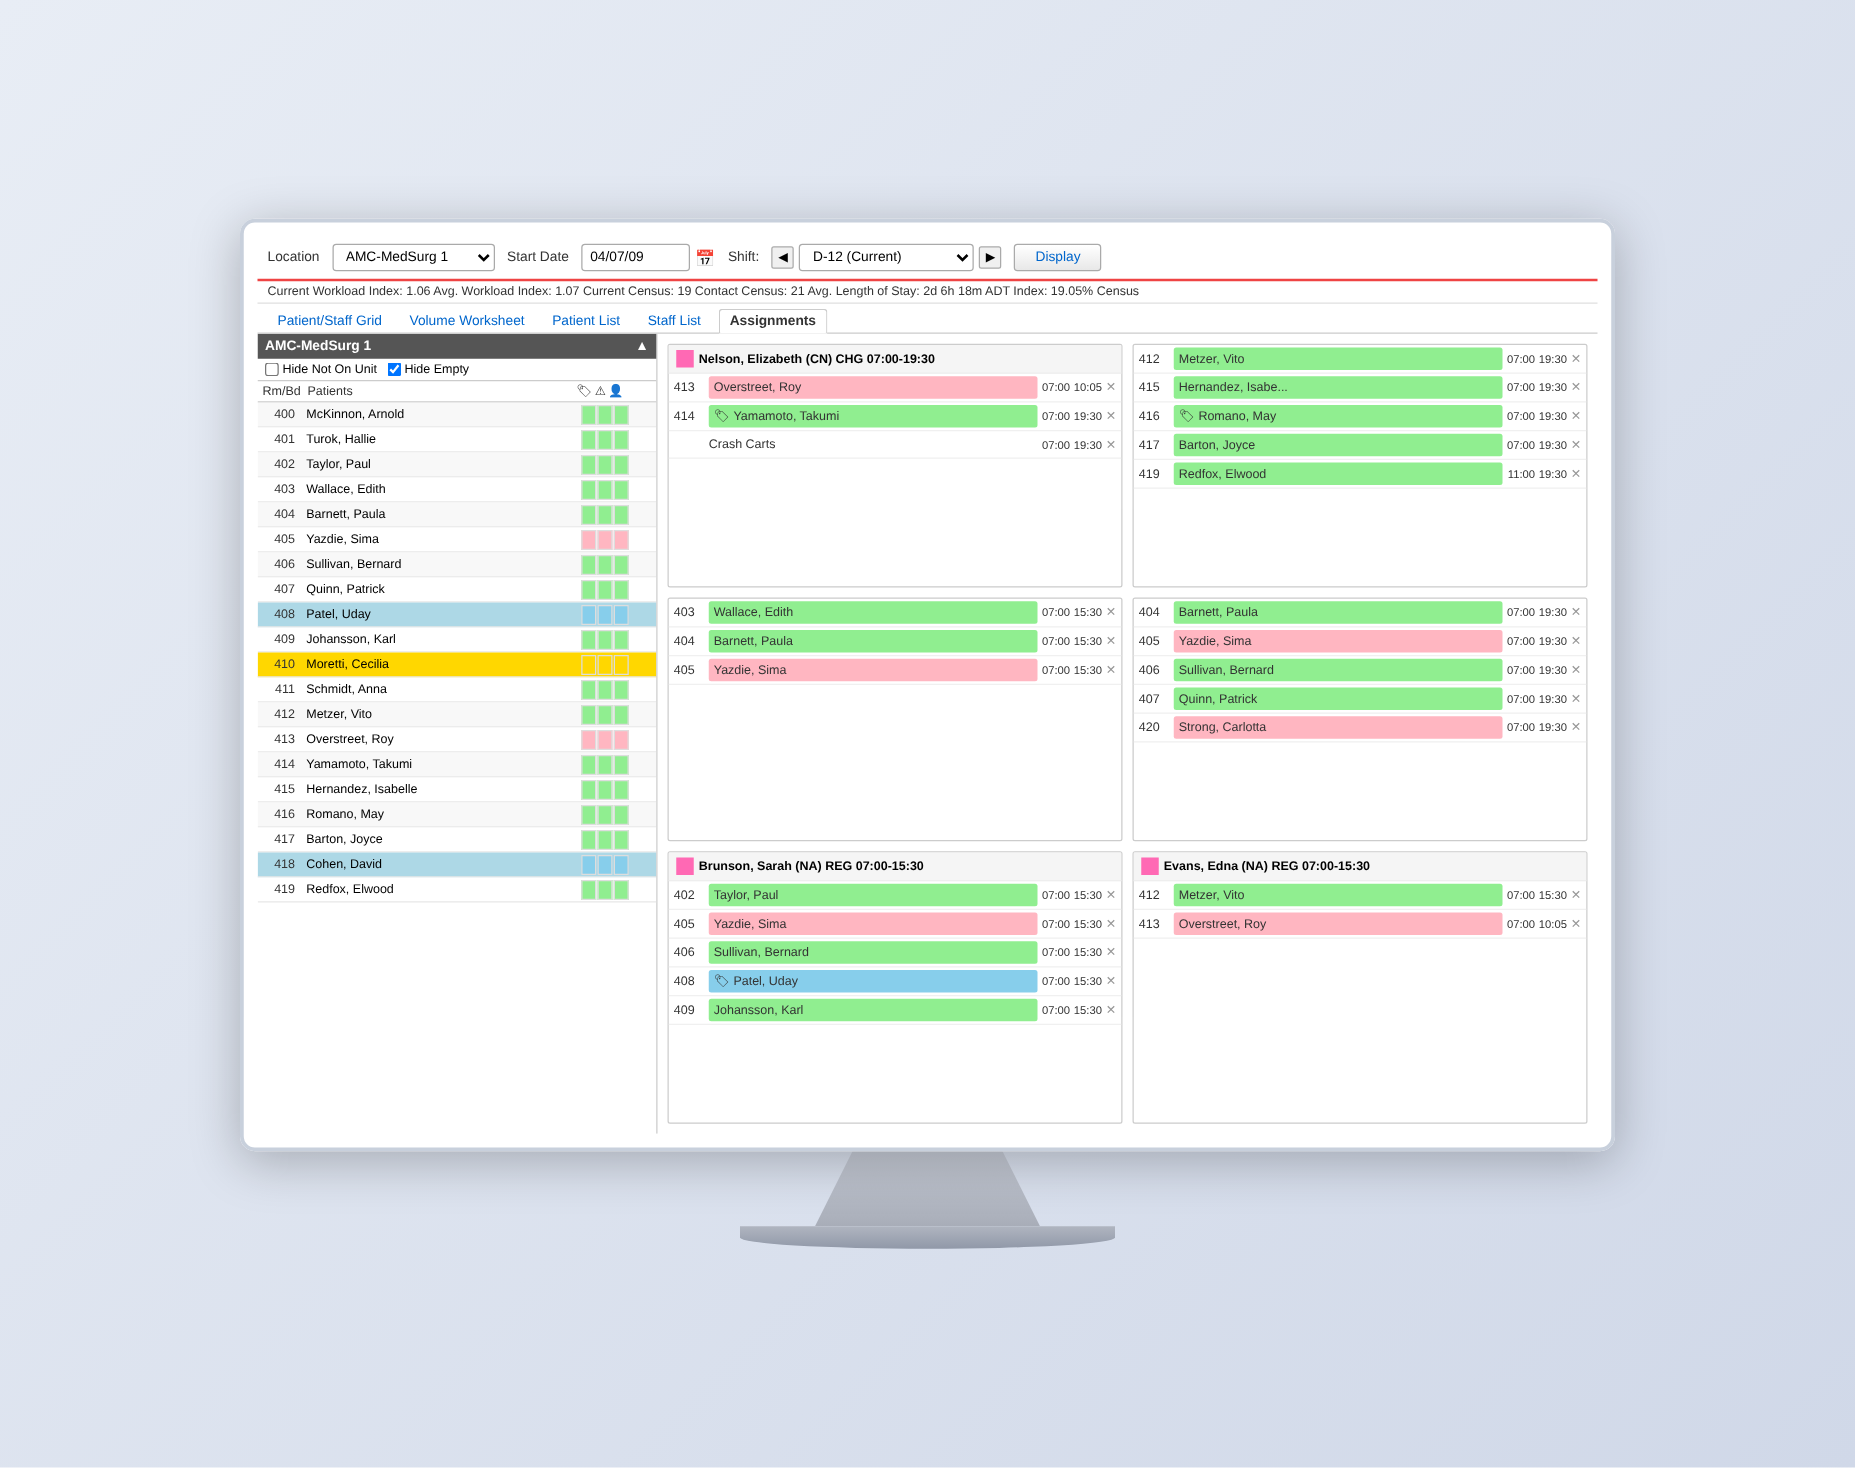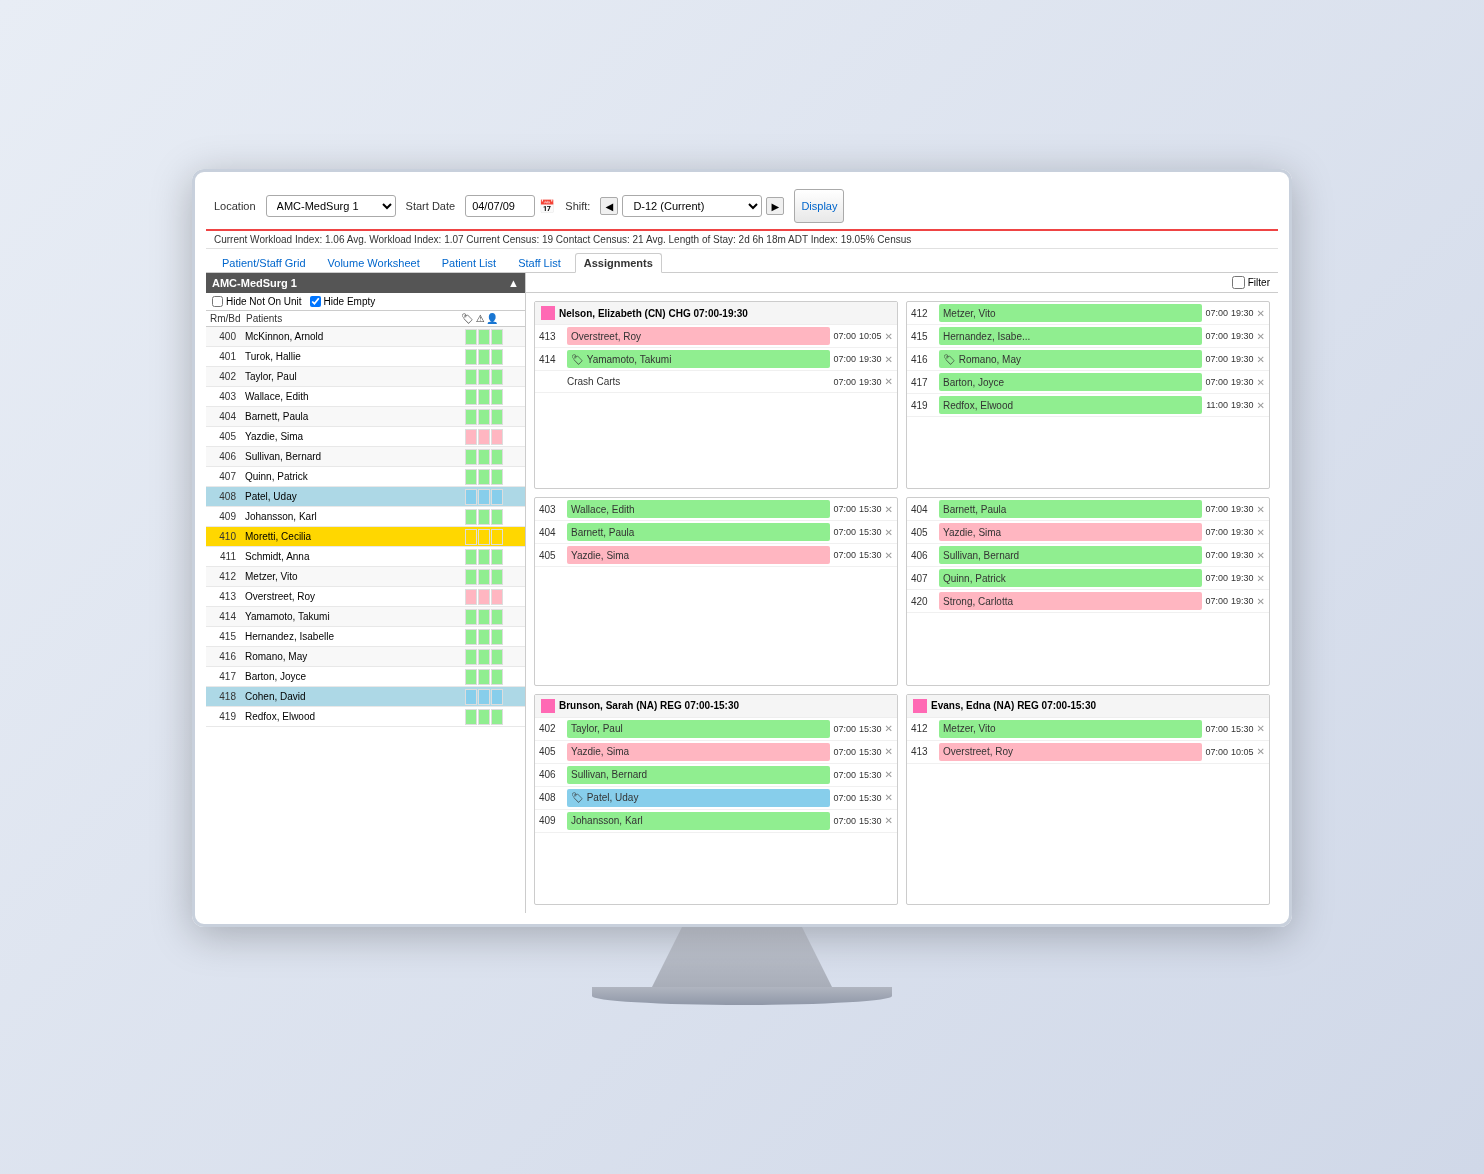--- a/index.html
+++ b/index.html
@@ -77,21 +77,21 @@
       display: flex;
       align-items: center;
       gap: 4px;
     }
 
     .date-input {
       border: 1px solid #aaa;
       padding: 2px 6px;
       font-size: 11px;
       height: 22px;
-      width: 70px;
+      width: 87px;
       border-radius: 3px;
     }
 
     .calendar-icon {
       color: #555;
       cursor: pointer;
       font-size: 13px;
     }
 
     .shift-area {
@@ -110,25 +110,25 @@
       align-items: center;
       justify-content: center;
       font-size: 10px;
       border-radius: 2px;
     }
 
     .display-btn {
       background: linear-gradient(180deg, #fff 0%, #e8e8e8 100%);
       border: 1px solid #aaa;
       border-radius: 3px;
-      padding: 3px 6px;
+      padding: 3px 16px;
       font-size: 11px;
       cursor: pointer;
       color: #0066cc;
-      height: 34px;
+      height: 22px;
     }
 
     
     .status-bar {
       padding: 3px 8px;
       font-size: 10px;
       color: #333;
       border-bottom: 1px solid #e0e0e0;
     }
 
@@ -602,26 +602,20 @@
     <div class="patient-bars">
       <div style="width:12px;height:16px;background:#90EE90;border:1px solid #ddd;"></div>
       <div style="width:12px;height:16px;background:#90EE90;border:1px solid #ddd;"></div>
       <div style="width:12px;height:16px;background:#90EE90;border:1px solid #ddd;"></div>
     </div>
   </div>
           </div>
       </div>
 
       <div class="right-panel">
-        <div class="right-panel-header">
-          <div class="filter-checkbox">
-            <input type="checkbox" style="">
-            <span>Filter</span>
-          </div>
-        </div>
         <div class="assignments-grid" id="assignments-grid-container">
         <div class="staff-block">
     <div class="staff-header">
       <div style="width:14px;height:14px;background:#FF69B4;border:none;flex-shrink:0;"></div>
       <span>Nelson, Elizabeth (CN) CHG 07:00-19:30</span>
     </div>
 
         <div class="assignment-row">
           <div class="assign-room">413</div>
           <div class="assign-patient-bar" style="background:#FFB6C1">

